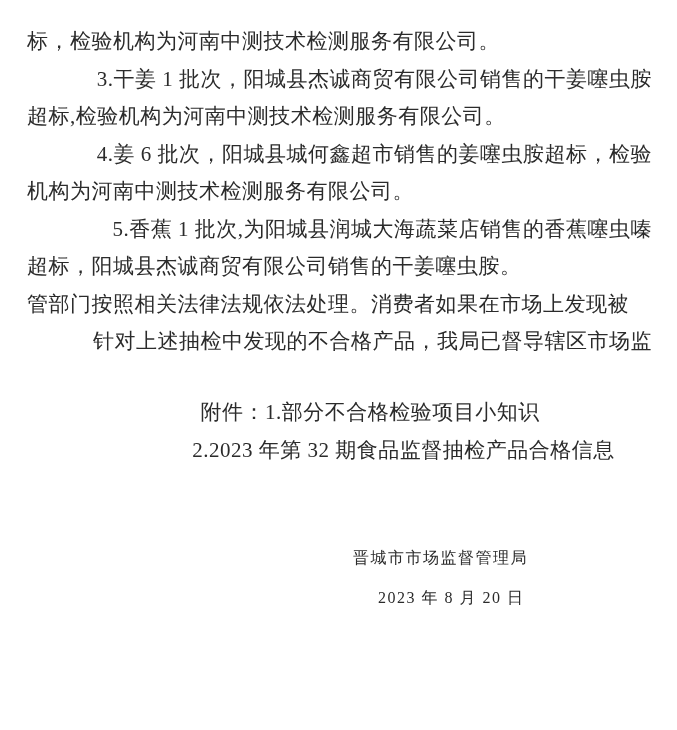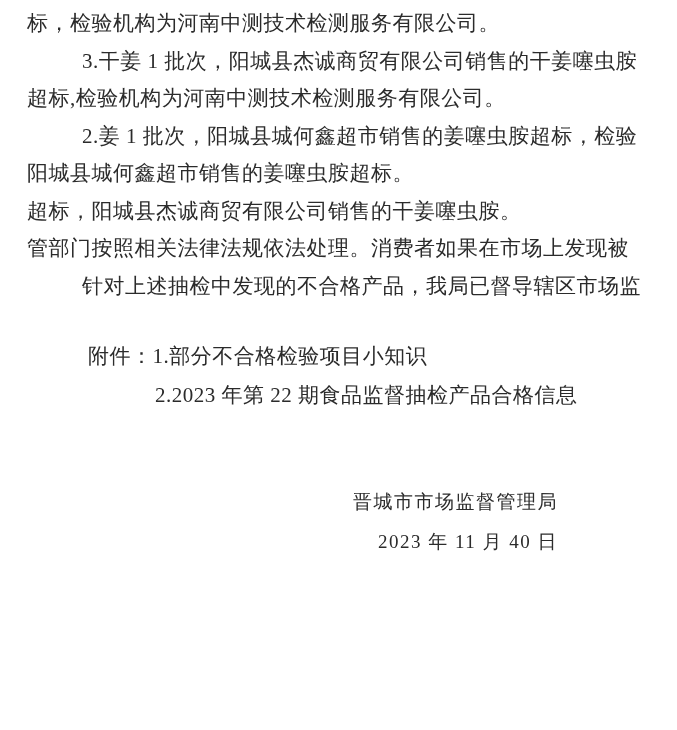--- a/index.html
+++ b/index.html
@@ -9,56 +9,57 @@
   }
   .page {
     position: relative;
     width: 677px;
     height: 730px;
     background: #ffffff;
     overflow: hidden;
     font-family: "Liberation Serif", "DejaVu Serif", serif;
     color: #2b2b2b;
     box-sizing: border-box;
-    padding: 5px 25px 0 27px;
+    padding: 23px 25px 0 27px;
   }
   .line {
     height: 37.5px;
     line-height: 37.5px;
     font-size: 21px;
     white-space: pre;
     letter-spacing: 0.5px;
   }
-  .ind-para   { padding-left: 55px; }   
-  .att-line   { height: 38.5px; line-height: 38.5px; font-size: 21px; white-space: pre; letter-spacing: 0.5px; }
+  .ind-para   { padding-left: 55px; text-align: right; }   
+  .att-line   { height: 38.5px; line-height: 38.5px; font-size: 21px; white-space: pre; letter-spacing: 0.5px; text-align: center; }
   .att-head   { padding-left: 61px; }
   .att-item   { padding-left: 128px; }
   .spacer-1   { height: 32px; }
   .spacer-2   { height: 68px; }
-  .sig-line   { height: 40px; line-height: 40px; font-size: 19px; white-space: pre; letter-spacing: 1.5px; }
+  .sig-line   { height: 40px; line-height: 40px; font-size: 16px; white-space: pre; letter-spacing: 1.5px; }
   .sig-org    { padding-left: 326px; }
   .sig-date   { padding-left: 351px; }
 </style>
 </head>
 <body>
 
 <div class="page">
 
   <div class="line">标，检验机构为河南中测技术检测服务有限公司。</div>
   <div class="line ind-para">3.干姜 1 批次，阳城县杰诚商贸有限公司销售的干姜噻虫胺</div>
   <div class="line">超标,检验机构为河南中测技术检测服务有限公司。</div>
-  <div class="line ind-para">2.姜 1 批次，阳城县城何鑫超市销售的姜噻虫胺超标，检验</div>
-  <div class="line">阳城县城何鑫超市销售的姜噻虫胺超标。</div>
+  <div class="line ind-para">4.姜 6 批次，阳城县城何鑫超市销售的姜噻虫胺超标，检验</div>
+  <div class="line">机构为河南中测技术检测服务有限公司。</div>
+  <div class="line ind-para">5.香蕉 1 批次,为阳城县润城大海蔬菜店销售的香蕉噻虫嗪</div>
   <div class="line">超标，阳城县杰诚商贸有限公司销售的干姜噻虫胺。</div>
   <div class="line">管部门按照相关法律法规依法处理。消费者如果在市场上发现被</div>
   <div class="line ind-para">针对上述抽检中发现的不合格产品，我局已督导辖区市场监</div>
 
   <div class="spacer-1"></div>
 
   <div class="att-line att-head"><span>附件：</span><span>1.部分不合格检验项目小知识</span></div>
-  <div class="att-line att-item">2.2023 年第 22 期食品监督抽检产品合格信息</div>
+  <div class="att-line att-item">2.2023 年第 32 期食品监督抽检产品合格信息</div>
 
   <div class="spacer-2"></div>
 
   <div class="sig-line sig-org">晋城市市场监督管理局</div>
-  <div class="sig-line sig-date">2023 年 11 月 40 日</div>
+  <div class="sig-line sig-date">2023 年 8 月 20 日</div>
 
 </div>
 
 </body></html>

